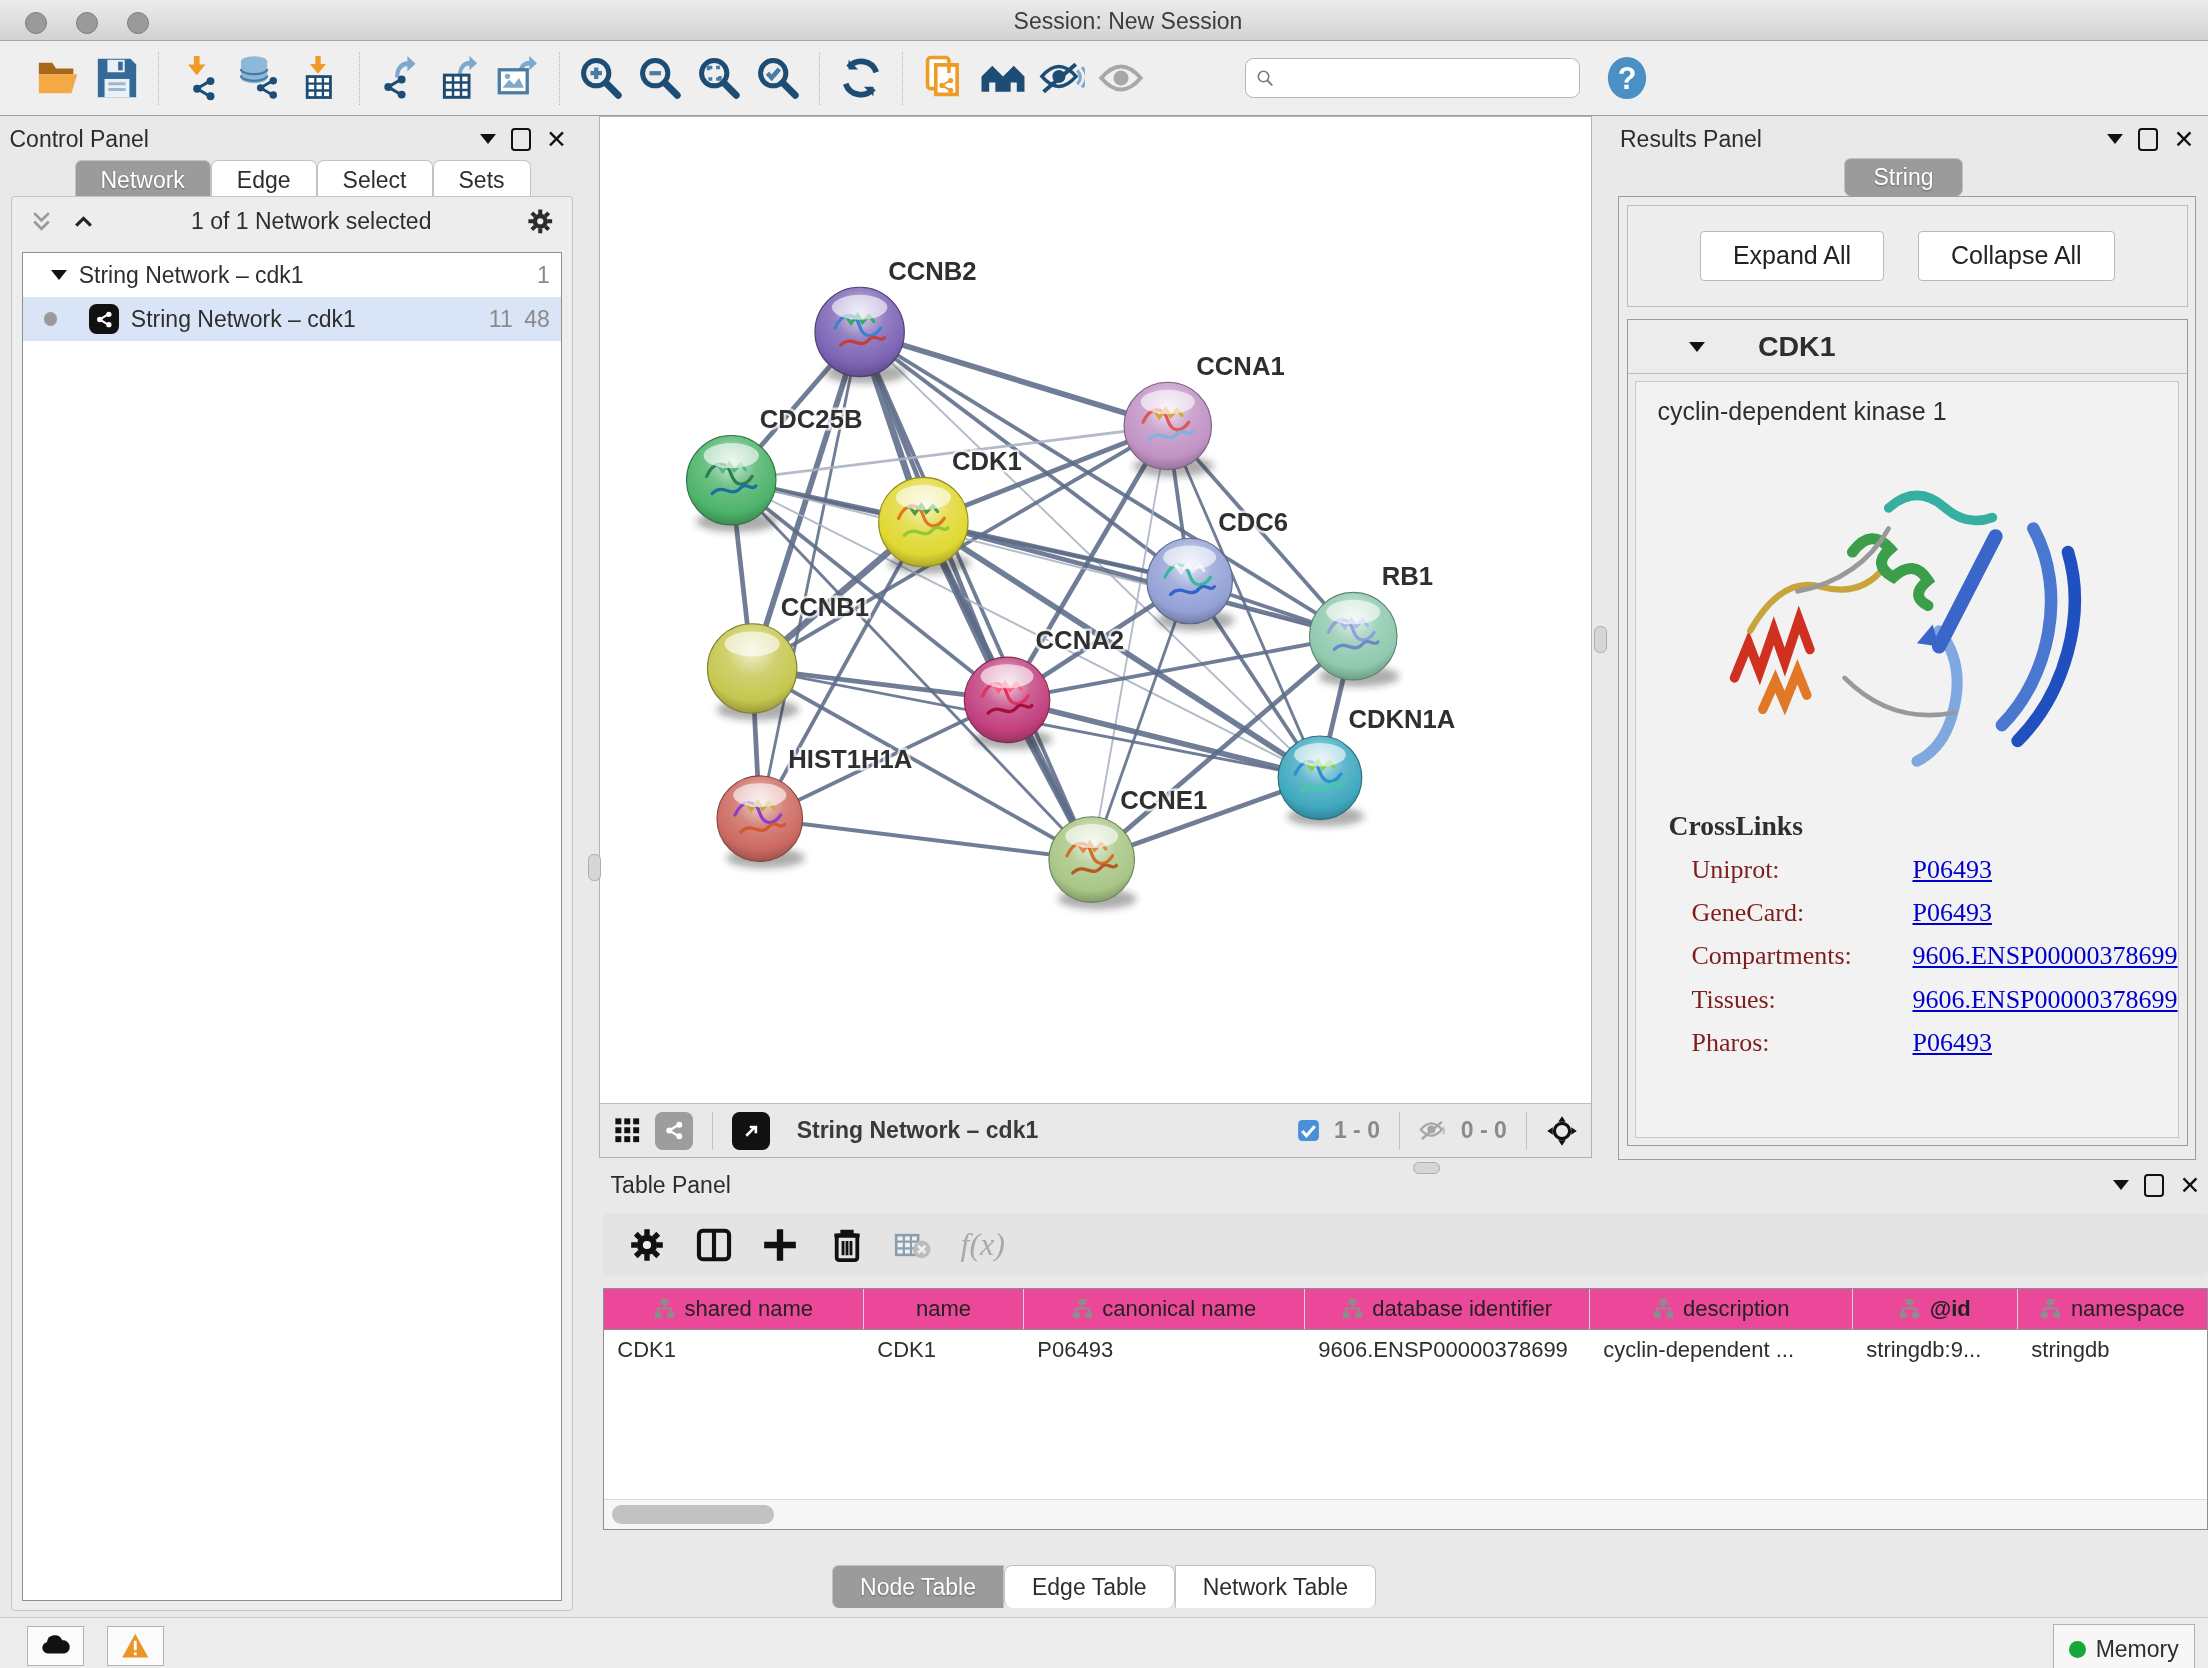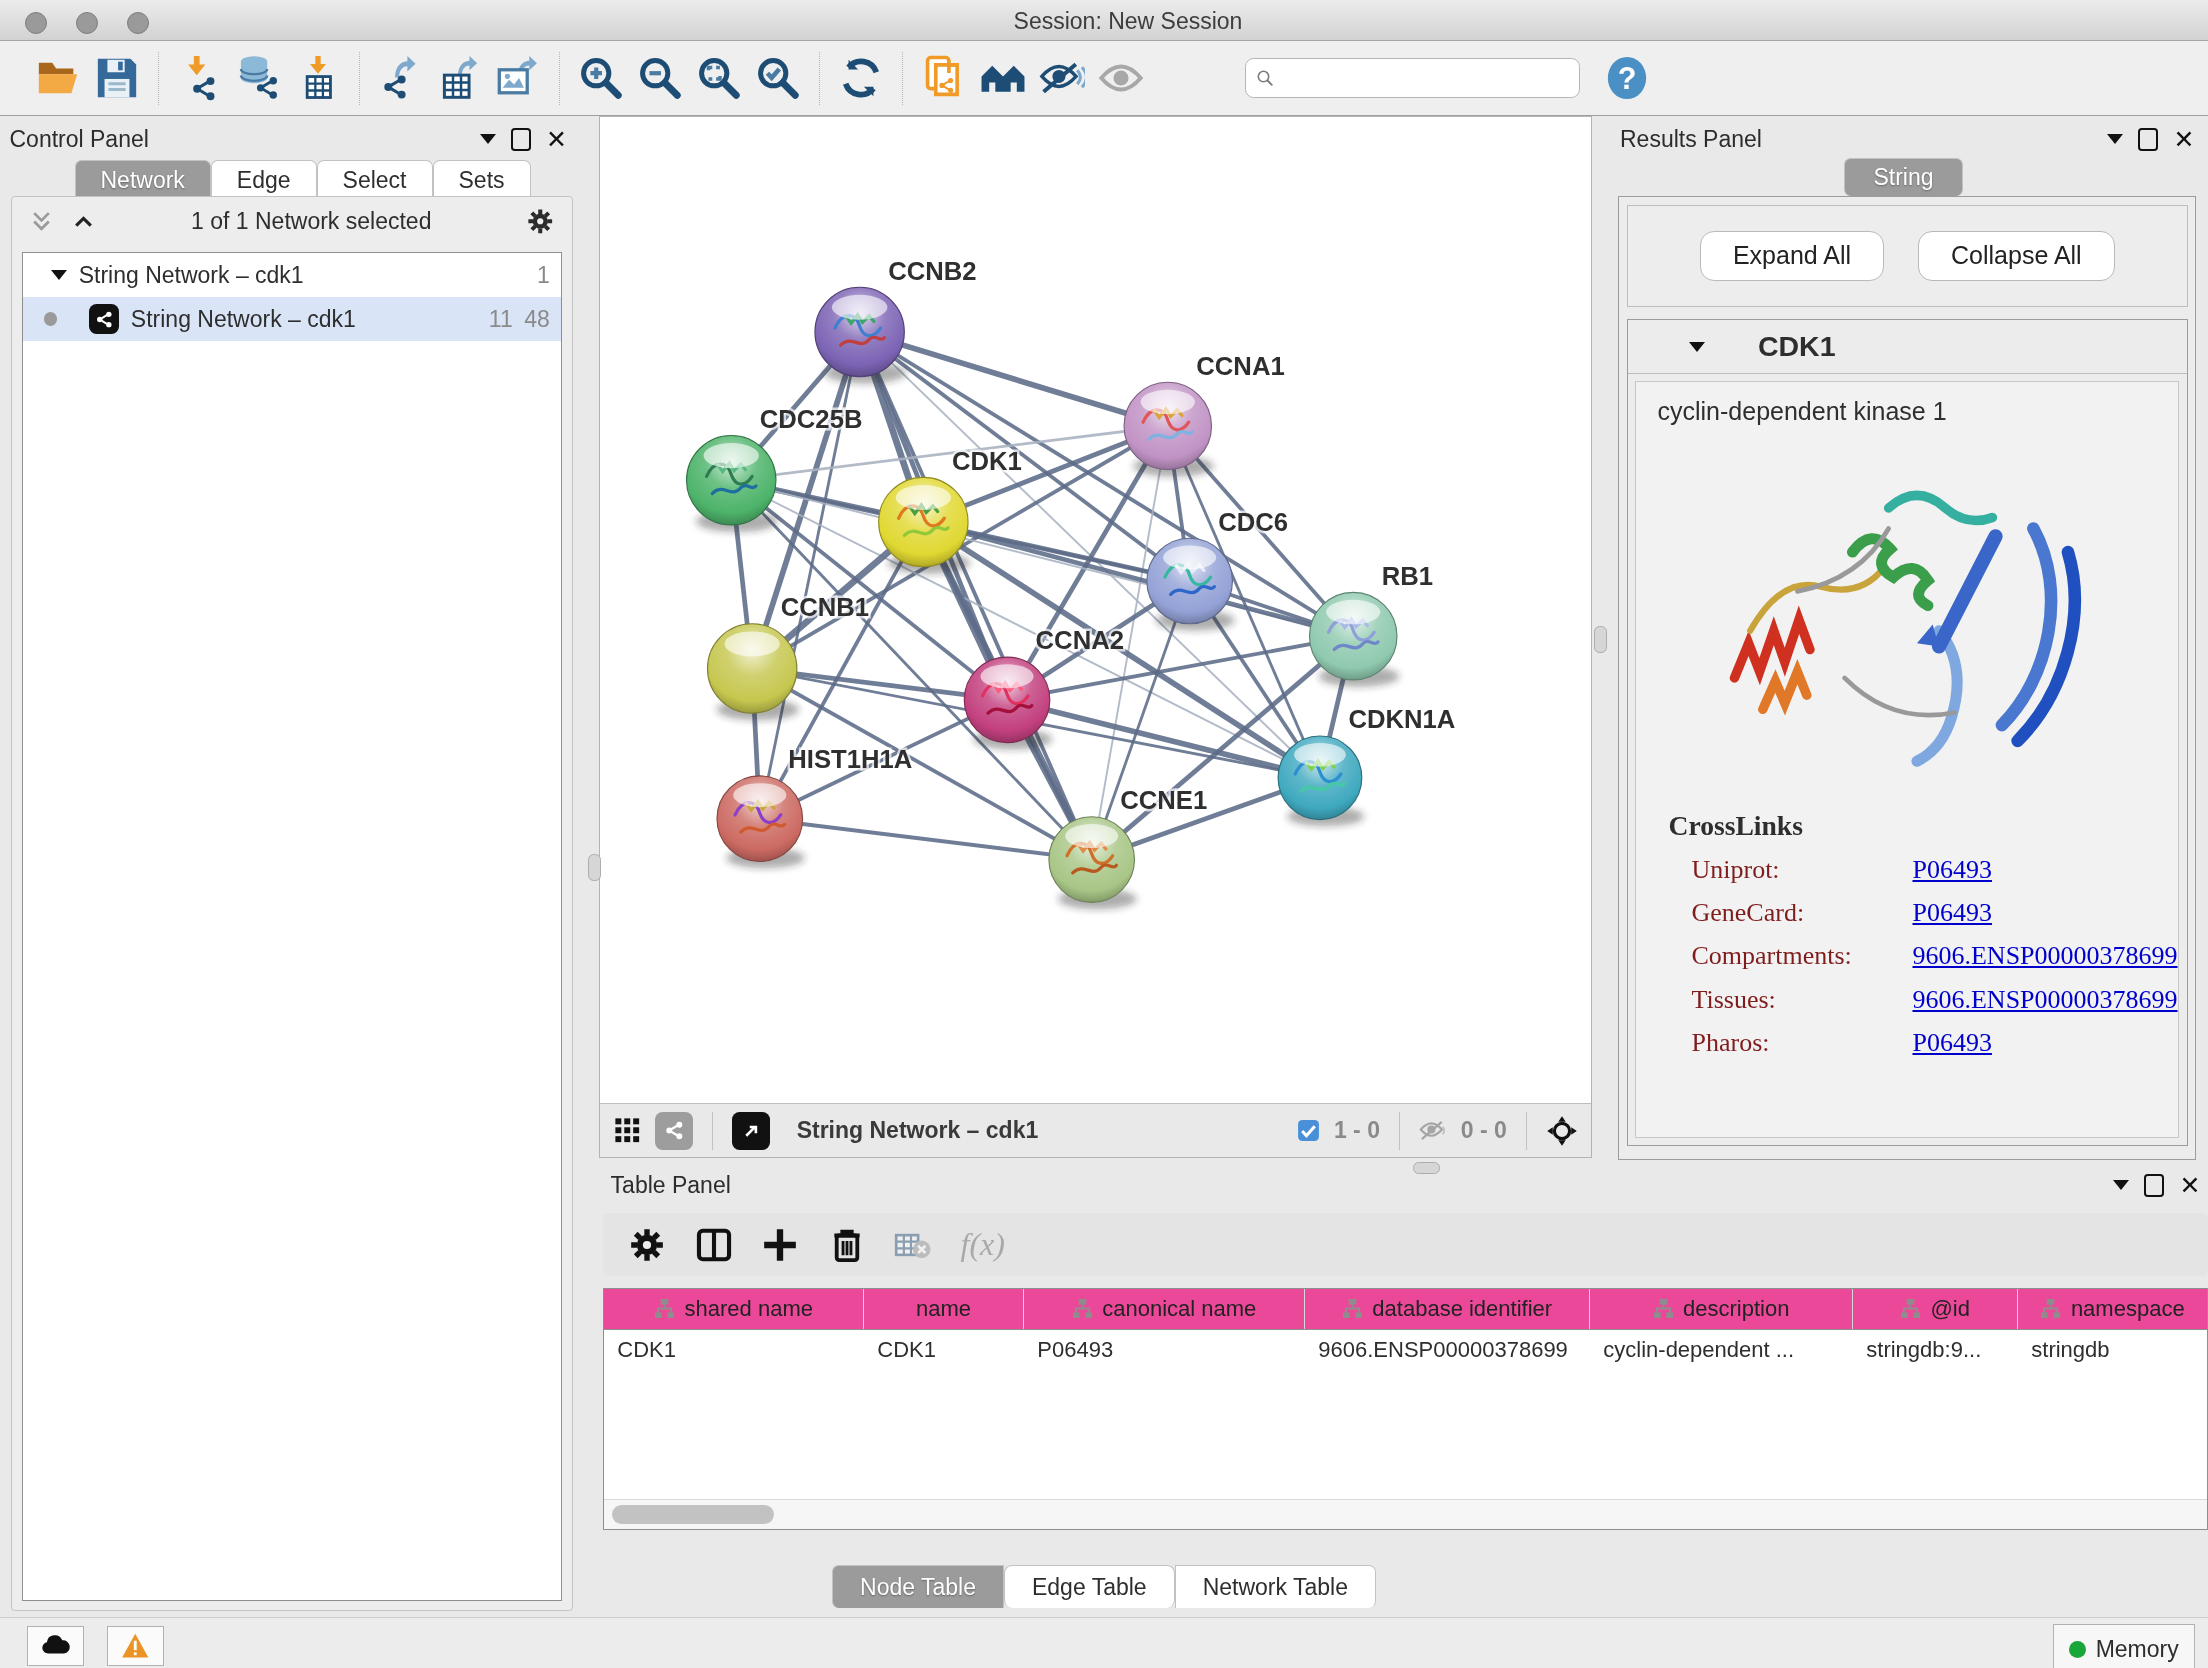--- a/index.html
+++ b/index.html
@@ -47,21 +47,21 @@
      border-top:1px solid #bdbdbd;display:flex;align-items:center;padding:0 13.3px;box-sizing:border-box;gap:13.3px;
      font-size:23px;color:#3a3a3a;}
   .nf-sep{width:0;height:38px;border-left:1px solid #c2c2c2;margin:0 5.7px;}
   .chip{width:38px;height:38px;border-radius:7.6px;display:flex;align-items:center;justify-content:center;}
   
   #results-panel{position:absolute;left:1605px;top:122px;width:597px;height:1046px;}
   .rp-outer{position:absolute;left:13.3px;right:5.7px;top:74px;bottom:7.6px;background:#ececec;
     border:1.4px solid #9c9c9c;}
   .rp-btnrow{margin:7.6px;border:1px solid #bdbdbd;background:#ededed;padding:25px 0;
      display:flex;justify-content:center;gap:34px;}
-  .wbtn{background:#fff;border:1px solid #b9b9b9;border-radius:14px;font-size:25px;padding:9.5px 32px;color:#222;}
+  .wbtn{background:#fff;border:1px solid #b9b9b9;border-radius:4px;font-size:25px;padding:9.5px 32px;color:#222;}
   .cdkbox{margin:0 7.6px 7.6px 7.6px;border:1.4px solid #9c9c9c;background:#ececec;position:absolute;
      left:0;right:0;top:122px;bottom:5.7px;}
   .cdk-head{display:flex;align-items:center;gap:53px;height:53px;padding-left:61px;border-bottom:1px solid #bdbdbd;}
   .cdk-head b{font-size:28.5px;}
   .cdk-inner{position:absolute;left:7.6px;right:7.6px;top:61px;bottom:7.6px;background:#f2f2f2;border:1px solid #c7c7c7;overflow:hidden;}
   .cdk-desc{font-size:25px;padding:15px 0 0 21px;}
   .xl-title{font-family:"Liberation Serif","DejaVu Serif",serif;font-weight:bold;font-size:27.6px;padding:19px 0 5.7px 32px;}
   .xlrow{display:flex;font-family:"Liberation Serif","DejaVu Serif",serif;font-size:26px;padding:6.7px 0 6.7px 55px;}
   .xlrow .lbl{width:221px;color:#7f1d1d;}
   .xlrow a{color:#0000cc;text-decoration:underline;}
@@ -749,21 +749,21 @@
               <use href="#s-treecol"></use>
             </svg>
             <span>database identifier</span>
           </div>
           <div class="th" style="width: 263px;">
             <svg width="21" height="21" viewBox="0 0 22 22">
               <use href="#s-treecol"></use>
             </svg>
             <span>description</span>
           </div>
-          <div class="th" style="width: 165px;">
+          <div class="th" style="width: 165px; font-weight: bold;">
             <svg width="21" height="21" viewBox="0 0 22 22">
               <use href="#s-treecol"></use>
             </svg>
             <span>@id</span>
           </div>
           <div class="th" style="width: 190px;">
             <svg width="21" height="21" viewBox="0 0 22 22">
               <use href="#s-treecol"></use>
             </svg>
             <span>namespace</span>

